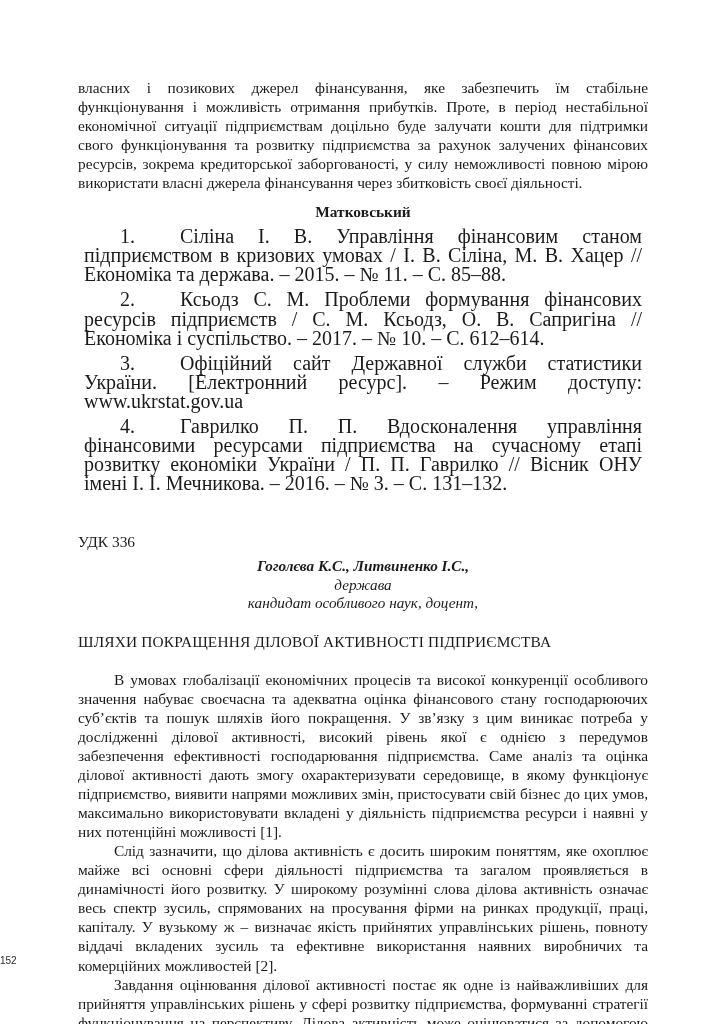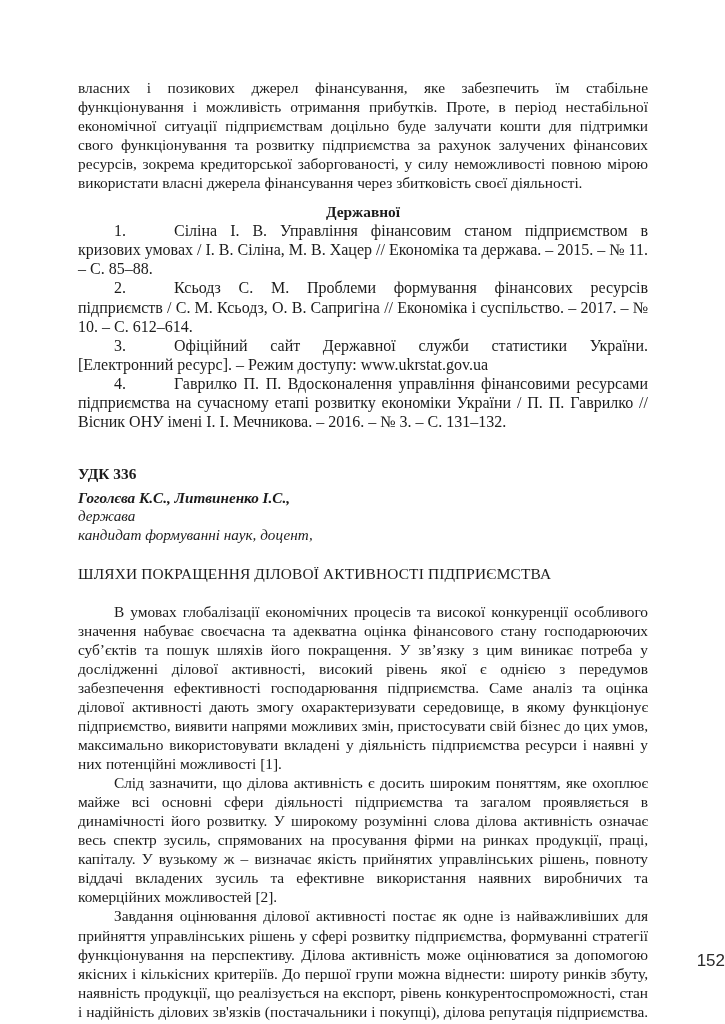--- a/index.html
+++ b/index.html
@@ -64,40 +64,41 @@
     text-align: center;
     font-weight: bold;
     font-size: 15.4px;
     line-height: 19.05px;
     margin: 0;
   }
 
   .ref-item {
     text-align: justify;
     text-align-last: left;
-    font-size: 16px;
+    font-size: 20px;
     line-height: 19.05px;
-    margin: 0;
+    margin: 6px;
     text-indent: 0;
   }
   .ref-num {
     display: inline-block;
     width: 96px;
     text-indent: 36px;
   }
 
   .udk {
-    font-weight: bold;
+    font-weight: normal;
     font-size: 15.4px;
     line-height: 19.05px;
     text-align: left;
     margin: 0;
   }
 
   .byline {
+    text-align: center;
     font-size: 15.2px;
     line-height: 18.6px;
     font-style: italic;
     margin: 0;
   }
   .byline.strong {
     font-weight: bold;
   }
 
   .doc-title {
@@ -111,60 +112,60 @@
   .spacer-xs { height: 6px; }
   .spacer-sm { height: 10px; }
   .spacer-md { height: 19px; }
   .spacer-xl { height: 33px; }
 
   .folio {
     position: absolute;
     left: 0;
     top: 953px;
     width: 725px;
-    text-align: right;
-    font-size: 17px;
+    text-align: left;
+    font-size: 10px;
     line-height: 15px;
     color: #2a2a2a;
     font-family: "Liberation Sans", "DejaVu Sans", sans-serif;
   }
 </style>
 </head>
 <body>
 
 <div class="page">
 
   <div class="textblock">
 
     <p class="para">власних і позикових джерел фінансування, яке забезпечить їм стабільне функціонування і можливість отримання прибутків. Проте, в період нестабільної економічної ситуації підприємствам доцільно буде залучати кошти для підтримки свого функціонування та розвитку підприємства за рахунок залучених фінансових ресурсів, зокрема кредиторської заборгованості, у силу неможливості повною мірою використати власні джерела фінансування через збитковість своєї діяльності.</p>
 
     <div class="spacer-sm"></div>
 
-    <p class="section-heading">Державної</p>
+    <p class="section-heading">Матковський</p>
 
     <p class="ref-item"><span class="ref-num">1.</span><span>Сіліна І. В. Управління фінансовим станом підприємством в кризових умовах / І. В. Сіліна, М. В. Хацер // Економіка та держава. – 2015. – № 11. – С. 85–88.</span></p>
 
     <p class="ref-item"><span class="ref-num">2.</span><span>Ксьодз С. М. Проблеми формування фінансових ресурсів підприємств / С. М. Ксьодз, О. В. Сапригіна // Економіка і суспільство. – 2017. – № 10. – С. 612–614.</span></p>
 
     <p class="ref-item"><span class="ref-num">3.</span><span>Офіційний сайт Державної служби статистики України. [Електронний ресурс]. – Режим доступу: www.ukrstat.gov.ua</span></p>
 
     <p class="ref-item"><span class="ref-num">4.</span><span>Гаврилко П. П. Вдосконалення управління фінансовими ресурсами підприємства на сучасному етапі розвитку економіки України / П. П. Гаврилко // Вісник ОНУ імені І. І. Мечникова. – 2016. – № 3. – С. 131–132.</span></p>
 
     <div class="spacer-xl"></div>
 
     <p class="udk">УДК 336</p>
 
     <div class="spacer-xs"></div>
 
     <p class="byline strong">Гоголєва К.С., Литвиненко І.С.,</p>
 
     <p class="byline">держава</p>
 
 
-    <p class="byline">кандидат формуванні наук, доцент,</p>
+    <p class="byline">кандидат особливого наук, доцент,</p>
 
 
     <div class="spacer-md"></div>
 
     <p class="doc-title">ШЛЯХИ ПОКРАЩЕННЯ ДІЛОВОЇ АКТИВНОСТІ ПІДПРИЄМСТВА</p>
 
     <div class="spacer-md"></div>
 
     <p class="para indent">В умовах глобалізації економічних процесів та високої конкуренції особливого значення набуває своєчасна та адекватна оцінка фінансового стану господарюючих суб’єктів та пошук шляхів його покращення. У зв’язку з цим виникає потреба у дослідженні ділової активності, високий рівень якої є однією з передумов забезпечення ефективності господарювання підприємства. Саме аналіз та оцінка ділової активності дають змогу охарактеризувати середовище, в якому функціонує підприємство, виявити напрями можливих змін, пристосувати свій бізнес до цих умов, максимально використовувати вкладені у діяльність підприємства ресурси і наявні у них потенційні можливості [1].</p>
 

